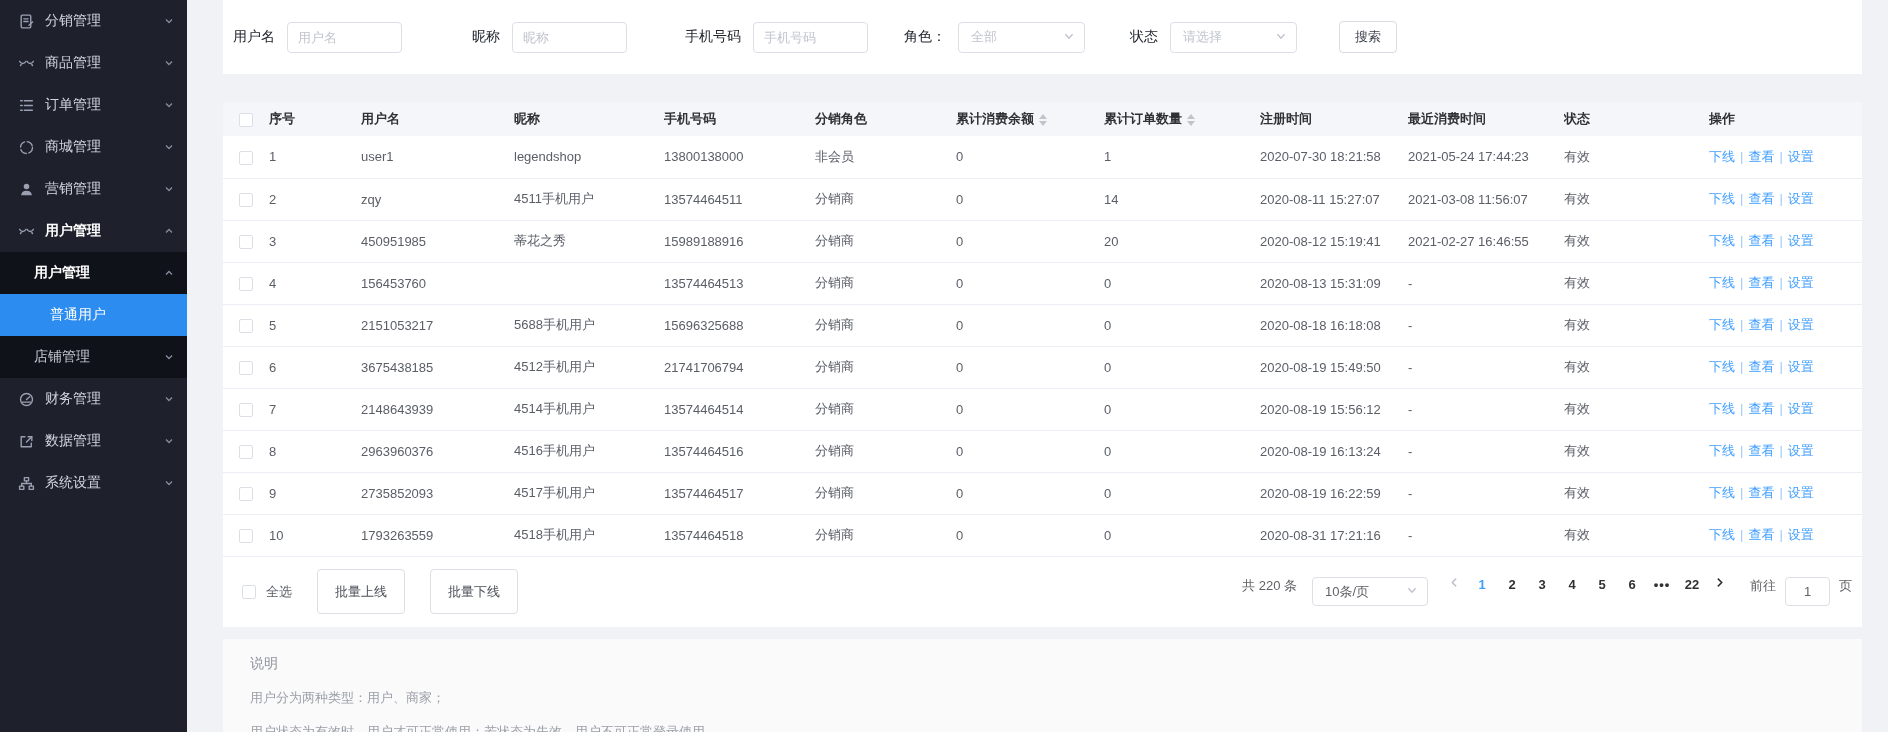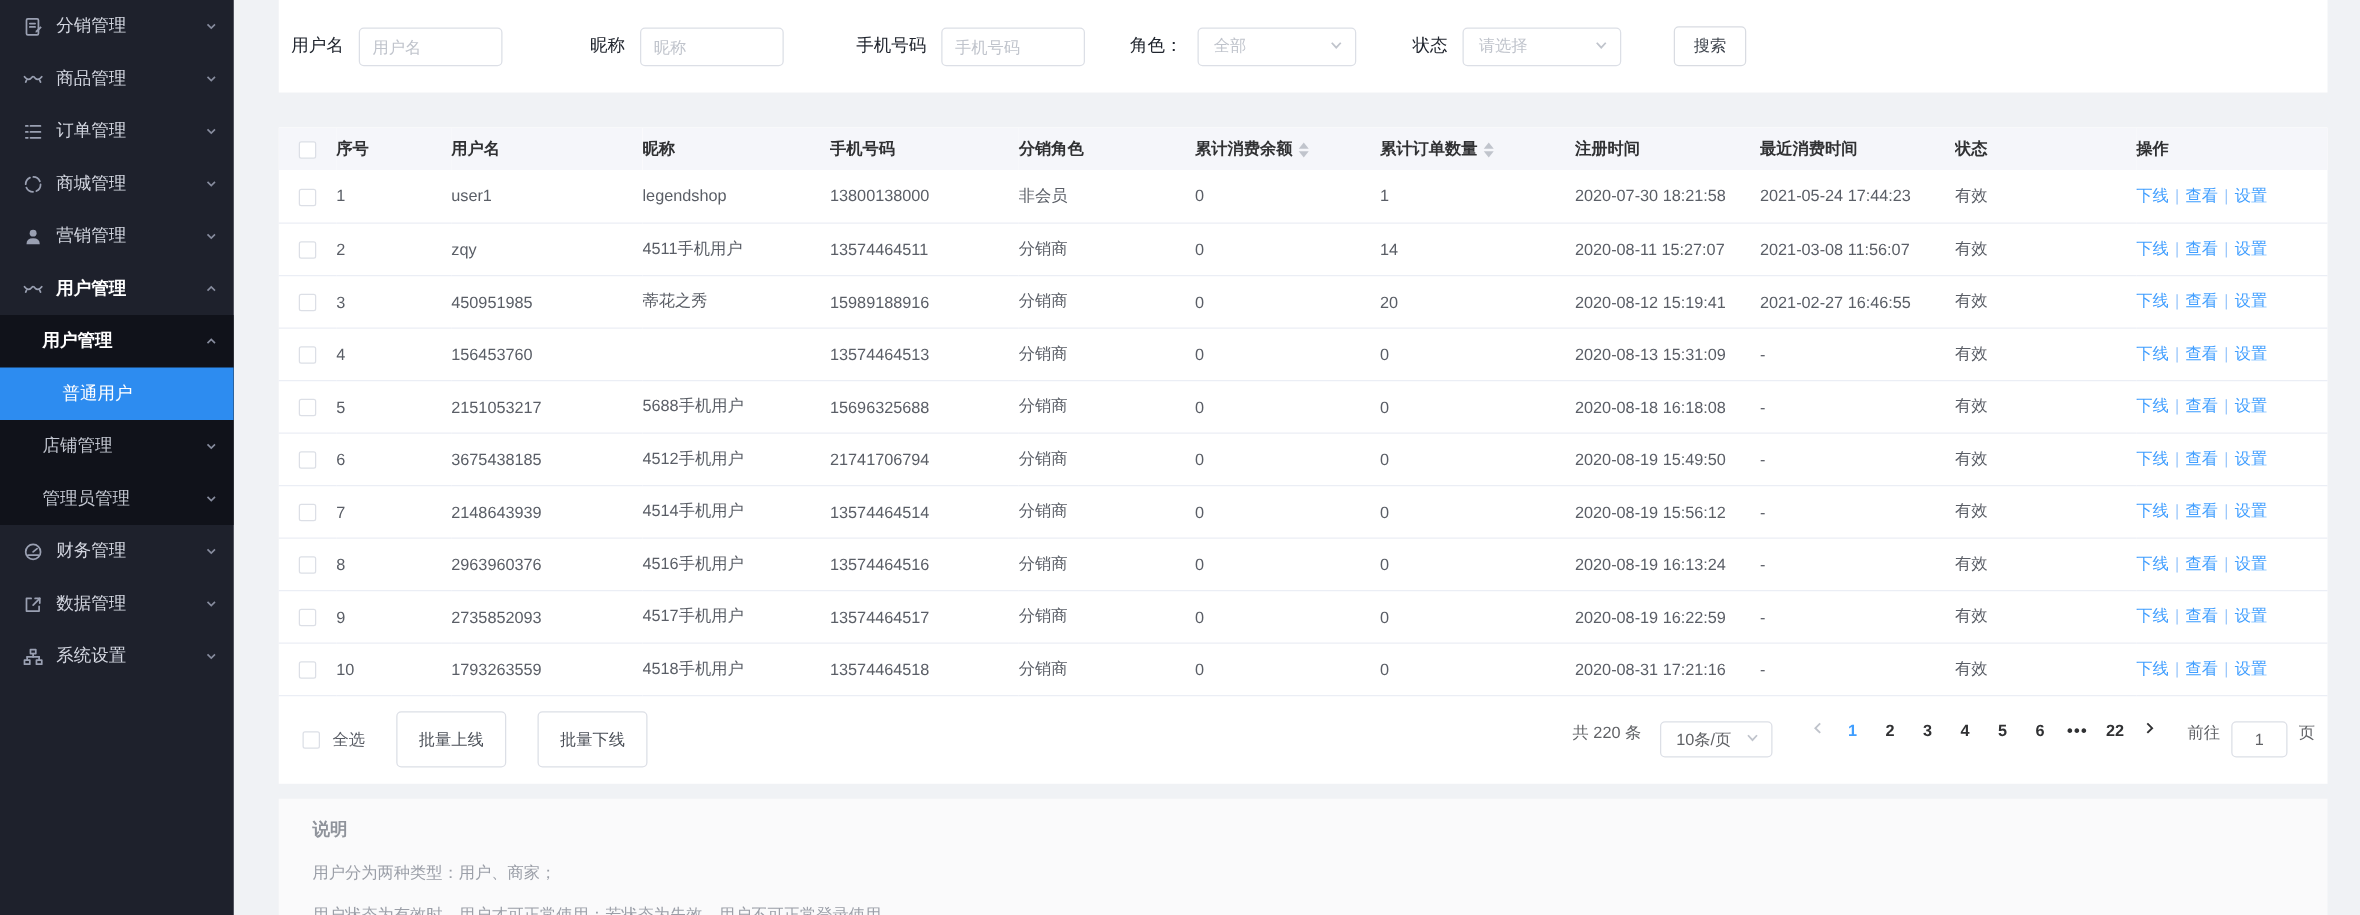--- a/index.html
+++ b/index.html
@@ -51,32 +51,32 @@
   .op-sep{color:#9ec9fb;margin:0 5px}
 
   
   .table-footer{height:70px;display:flex;align-items:center;padding:0 10px}
   .batch{display:flex;align-items:center}
   .batch .cb{margin:0 10px 0 9px}
   .batch-label{font-size:13px;color:#5a5e66}
   .batch-btn{height:45px;padding:0 17px;margin-left:25px;background:#fff;border:1px solid #dcdfe6;border-radius:4px;font-size:13px;color:#4a4f57;cursor:pointer}
   .pagination{margin-left:auto;display:flex;align-items:flex-start;font-size:13px;color:#606266}
   .pg-total{margin-right:15px}
-  .pg-size{width:90px;height:29px;margin-right:24px}
+  .pg-size{width:116px;height:29px;margin-right:14px}
   .pg-arrow{display:inline-flex;align-items:center;margin:0 7px;cursor:pointer}
   .page-num{min-width:30px;text-align:center;font-weight:bold;color:#303133;cursor:pointer}
   .page-num.active{color:#409eff}
   .page-ellipsis{min-width:30px;text-align:center;font-weight:bold;color:#303133;letter-spacing:1px;cursor:pointer}
   .goto-label{margin:0 9px 0 18px}
   input.goto{width:45px;height:29px;border:1px solid #dcdfe6;border-radius:4px;text-align:center;font-size:13px;color:#606266;outline:none}
   .page-suffix{margin-left:9px}
 
   
   .note-panel{flex:1;background:#fafafb;padding:16px 27px;overflow:hidden}
-  .note-title{font-size:14px;color:#8f939b;font-weight:bold}
+  .note-title{font-size:14px;color:#8f939b;font-weight:normal}
   .note-line{font-size:13px;color:#9b9fa8;margin-top:16px}
 </style>
 </head>
 <body>
 
 <div class="app">
   <aside class="sidebar" id="sidebar">
       <div class="menu-item">
     <span class="mi-icon">
           <svg width="17" height="17" viewBox="0 0 16 16">
@@ -175,28 +175,20 @@
         <span class="mi-label">用户管理</span>
           <span class="chev-icon">
             <svg width="10" height="10" viewBox="0 0 10 10">
               <polyline points="2,6.5 5,3.5 8,6.5" fill="none" stroke="#878c9e" stroke-width="1.3"></polyline>
             </svg>
           </span>
         </div>
         <div class="sub-item active">普通用户</div>
         <div class="sub-header">
         <span class="mi-label">店铺管理</span>
-          <span class="chev-icon">
-            <svg width="10" height="10" viewBox="0 0 10 10">
-              <polyline points="2,3.5 5,6.5 8,3.5" fill="none" stroke="#878c9e" stroke-width="1.3"></polyline>
-            </svg>
-          </span>
-        </div>
-        <div class="sub-header">
-        <span class="mi-label">管理员管理</span>
           <span class="chev-icon">
             <svg width="10" height="10" viewBox="0 0 10 10">
               <polyline points="2,3.5 5,6.5 8,3.5" fill="none" stroke="#878c9e" stroke-width="1.3"></polyline>
             </svg>
           </span>
         </div>
       </div>
       <div class="menu-item">
     <span class="mi-icon">
           <svg width="17" height="17" viewBox="0 0 16 16">

